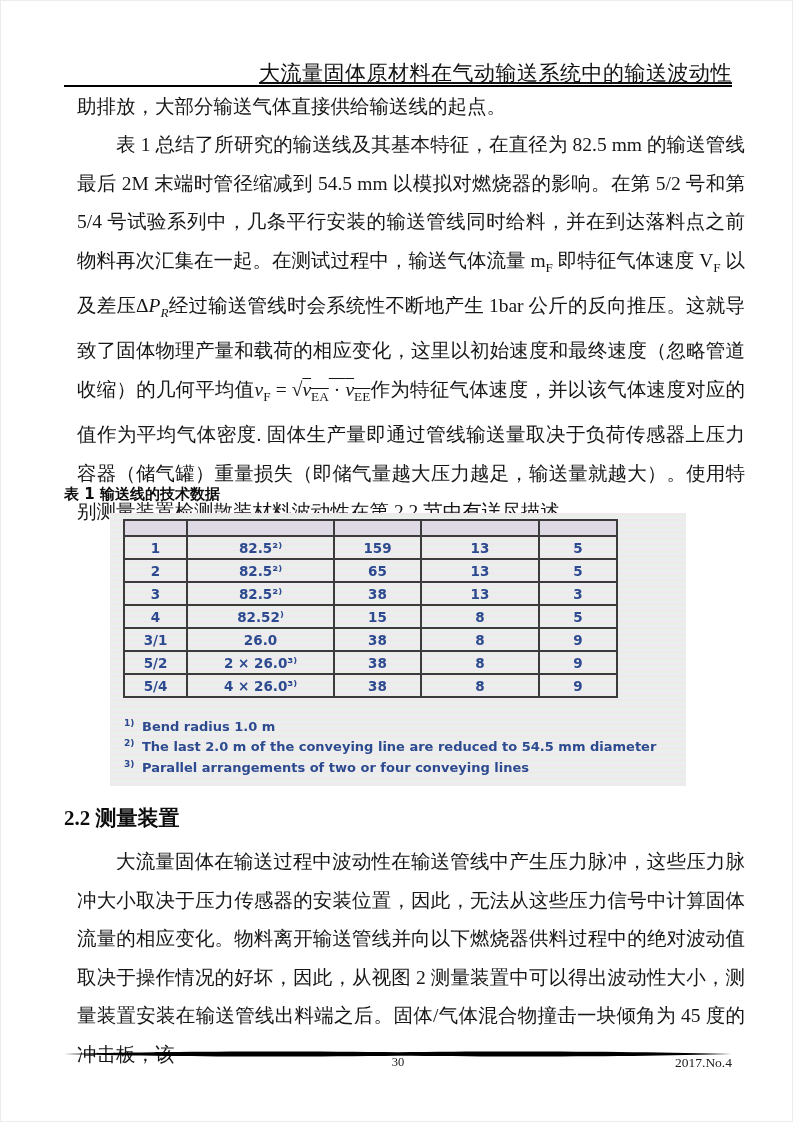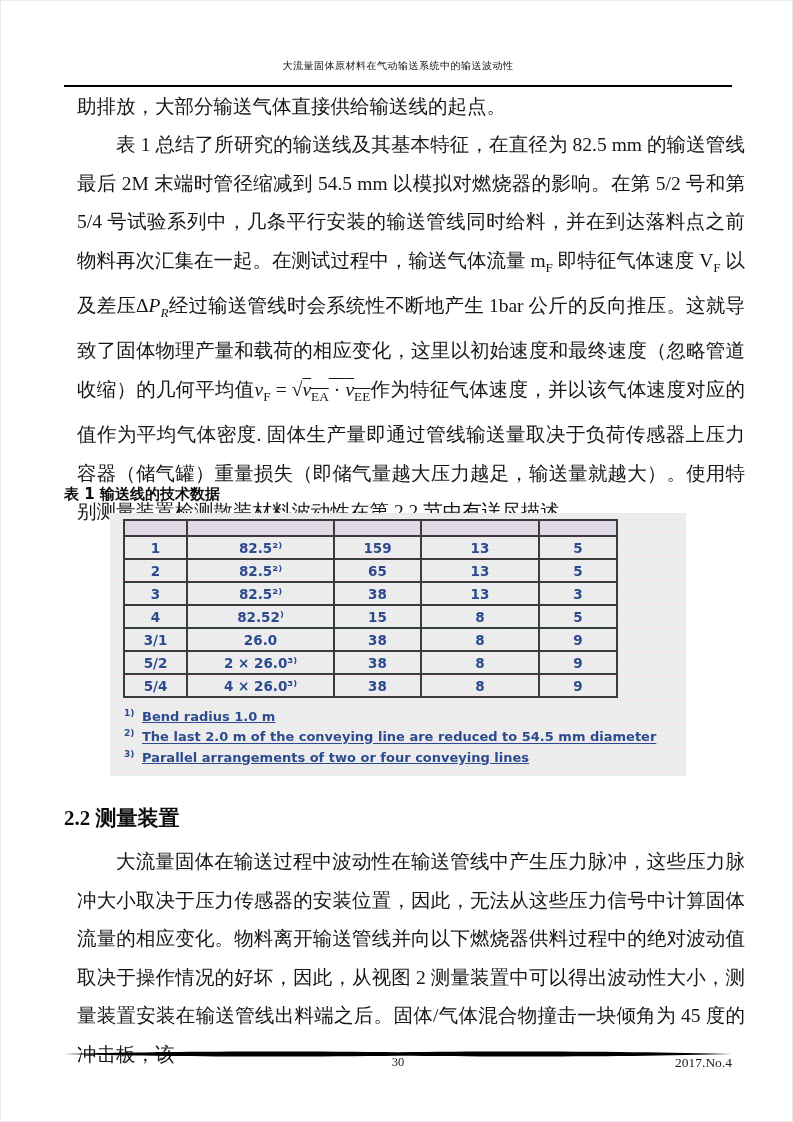--- a/index.html
+++ b/index.html
@@ -4,21 +4,21 @@
 <style>
   html,body { margin:0; padding:0; background:#d8d8d8; }
   .page {
     position:relative; width:793px; height:1122px; margin:0 auto;
     background:#ffffff; overflow:hidden;
     border:1px solid #ececec; box-sizing:border-box;
     font-family:"Liberation Serif","DejaVu Serif",serif; color:#141414;
   }
   .header-title {
     position:absolute; top:58px; left:63px; width:668px;
-    text-align:center; font-size:10px; letter-spacing:0.5px; color:#111;
+    text-align:right; font-size:21px; letter-spacing:0.5px; color:#111;text-decoration:underline;
   }
   .header-rule { position:absolute; top:84px; left:63px; width:668px; height:2px; background:#000; }
 
   .para {
     position:absolute; left:76px; width:668px;
     font-size:19.5px; line-height:38.5px; text-align:justify; color:#161616;
   }
   #para1 { top:87px; }
   #para2 { top:125px; text-indent:2em; }
   #para3 { top:842px; text-indent:2em; }
@@ -48,23 +48,23 @@
   table.data th {
     background:#ded9e4; font-size:13px; line-height:1.3; padding:7px 2px;
     border:2px solid #3b3b3b; white-space:pre-line; text-align:center;
   }
   table.data td {
     font-size:13.5px; text-align:center; padding:1px 2px; height:19px;
     border:2px solid #3b3b3b; border-top-width:1px;
     background:transparent;
   }
   .footnotes {
-    margin-top:7px; padding-left:4px;
+    margin-top:17px; padding-left:4px;
     font-family:"DejaVu Sans","Liberation Sans",sans-serif;
-    color:#2d4a8f; font-weight:bold; font-size:13px; line-height:17px;text-decoration:underline;
+    color:#2d4a8f; font-weight:bold; font-size:13px; line-height:17px;
   }
   .fn { white-space:nowrap; }
   .fn-marker { vertical-align:super; font-size:9px; display:inline-block; width:18px; }
 
   .section-heading {
     position:absolute; top:803px; left:63px;
     font-size:21px; font-weight:bold; color:#0c0c0c;text-align:center;
   }
 
   .footer-line { position:absolute; top:1043px; left:63px; width:668px; height:8px; }

